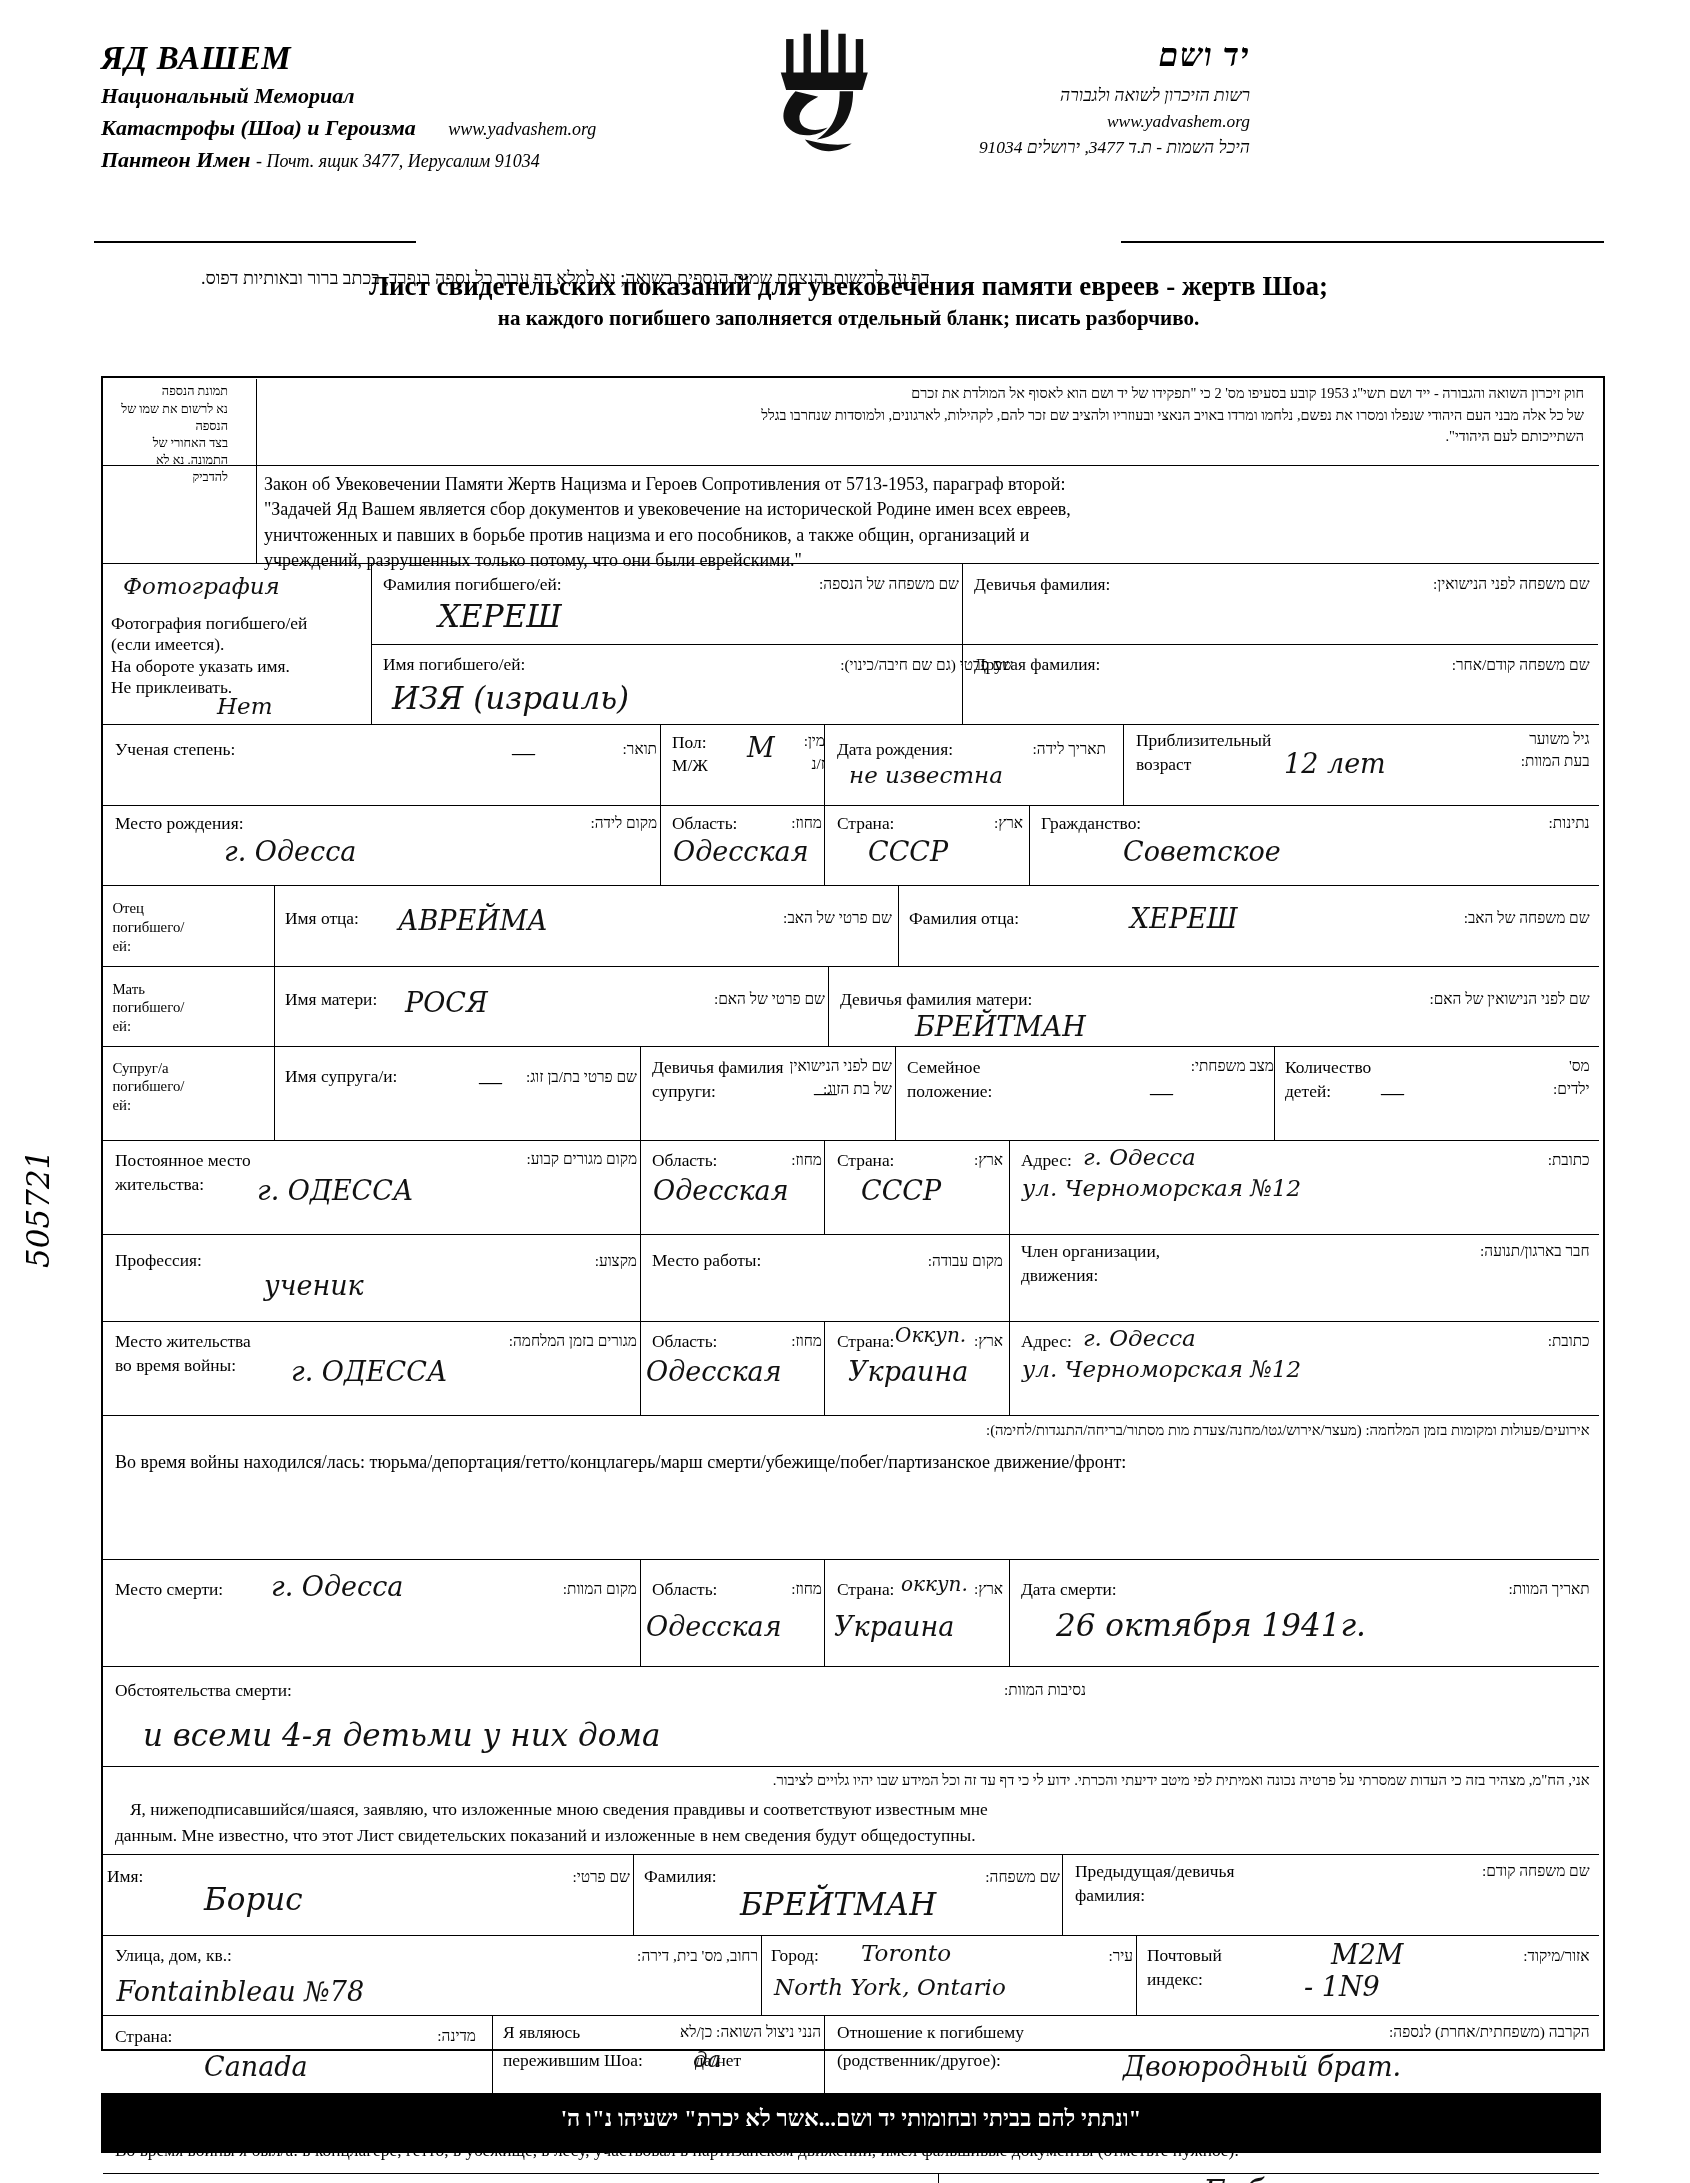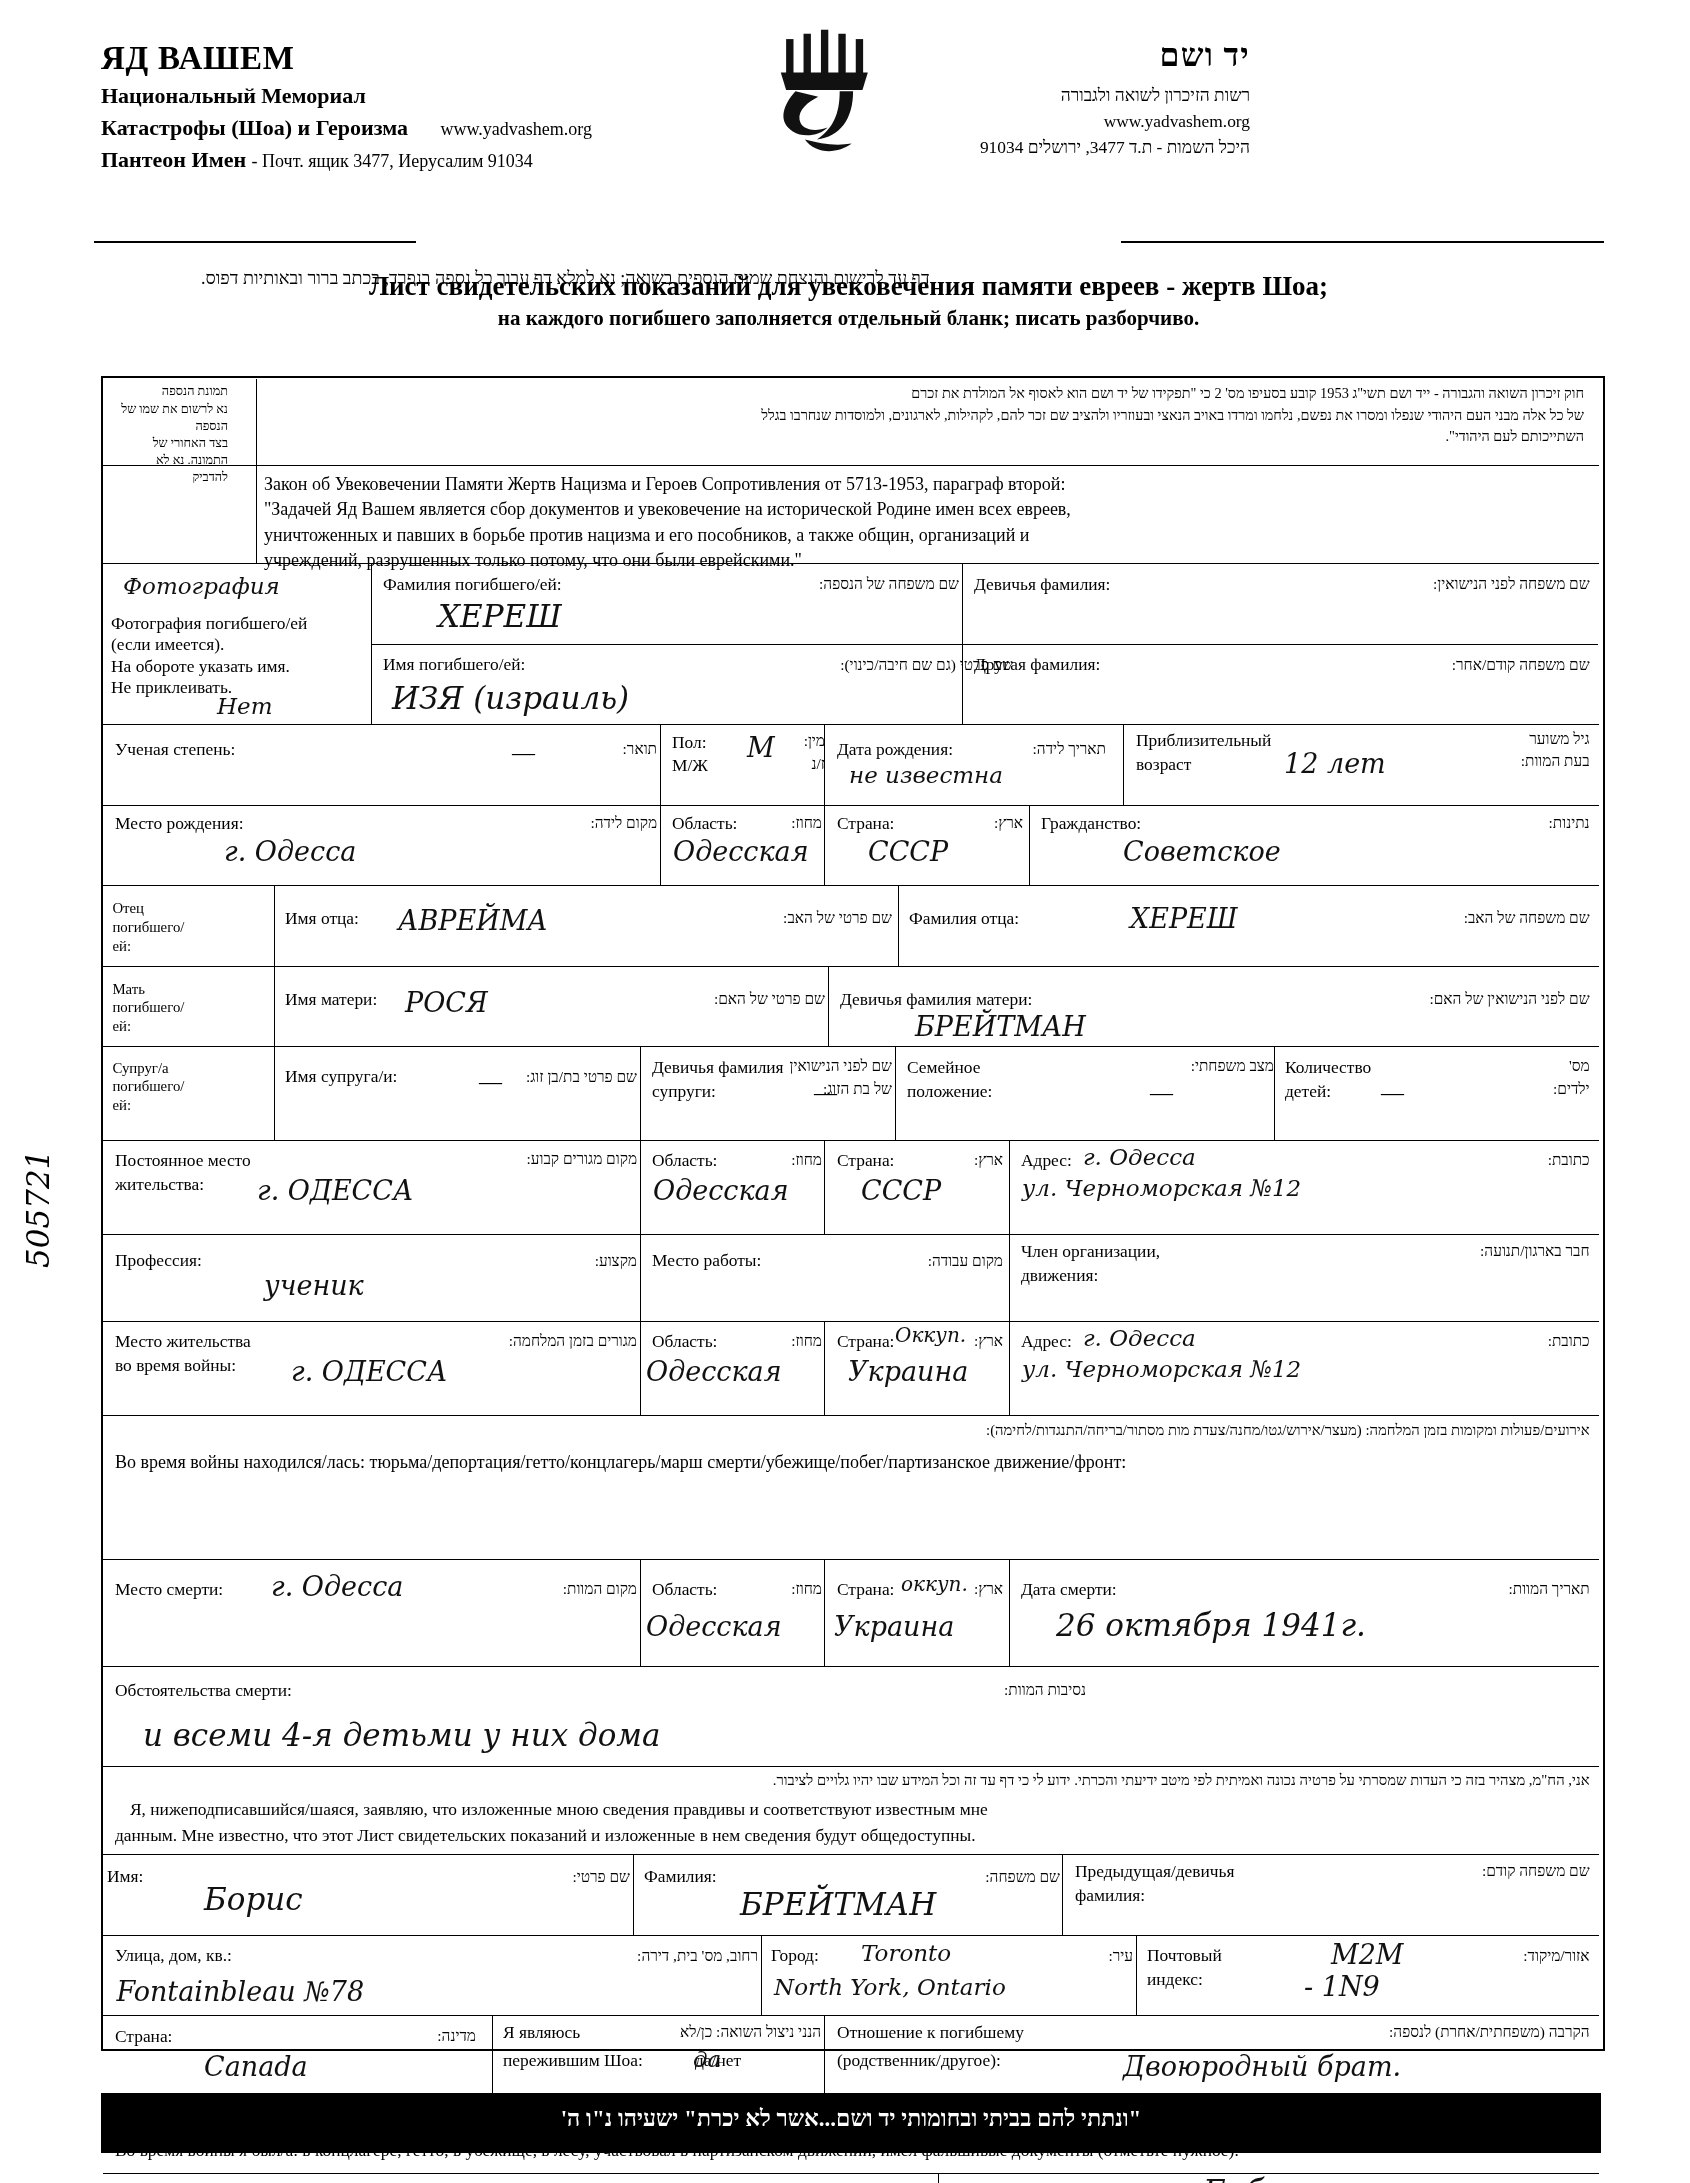--- a/index.html
+++ b/index.html
@@ -1,20 +1,20 @@
 <!DOCTYPE html>
 <html style="font-size:10.7px"><head>
 <meta charset="utf-8">
 <style>
   html,body{margin:0;padding:0;background:#fff;}
   body{font-family:"Liberation Serif", serif;color:#000;}
   .page{position:relative;width:1691px;height:2183px;background:#fff;overflow:hidden;}
 
   
-  .hdr{position:absolute;left:0;top:0;width:1351px;height:208px;}
+  .hdr{position:absolute;left:0;top:0;width:1351px;height:208px;font-style:italic;}
   .hdr-left{position:absolute;left:101px;top:40px;width:671px;}
   .hdr-left .t1{font-size:33px;font-weight:bold;letter-spacing:0.7px;}
   .hdr-left .t2{font-size:22px;font-weight:bold;margin-top:6px;}
   .hdr-left .t3{font-size:22px;font-weight:bold;margin-top:6px;}
   .hdr-left .t4{font-size:22px;font-weight:bold;margin-top:6px;}
   .hdr-left .www{font-size:18px;font-weight:normal;}
   .hdr-left .small{font-weight:normal;font-size:18px;}
   .hdr-right{position:absolute;right:101px;top:37px;width:510px;text-align:right;direction:rtl;}
   .hdr-right .r1{font-size:32px;font-weight:bold;letter-spacing:1.3px;}
   .hdr-right .r2{font-size:17.4px;margin-top:10.7px;}

